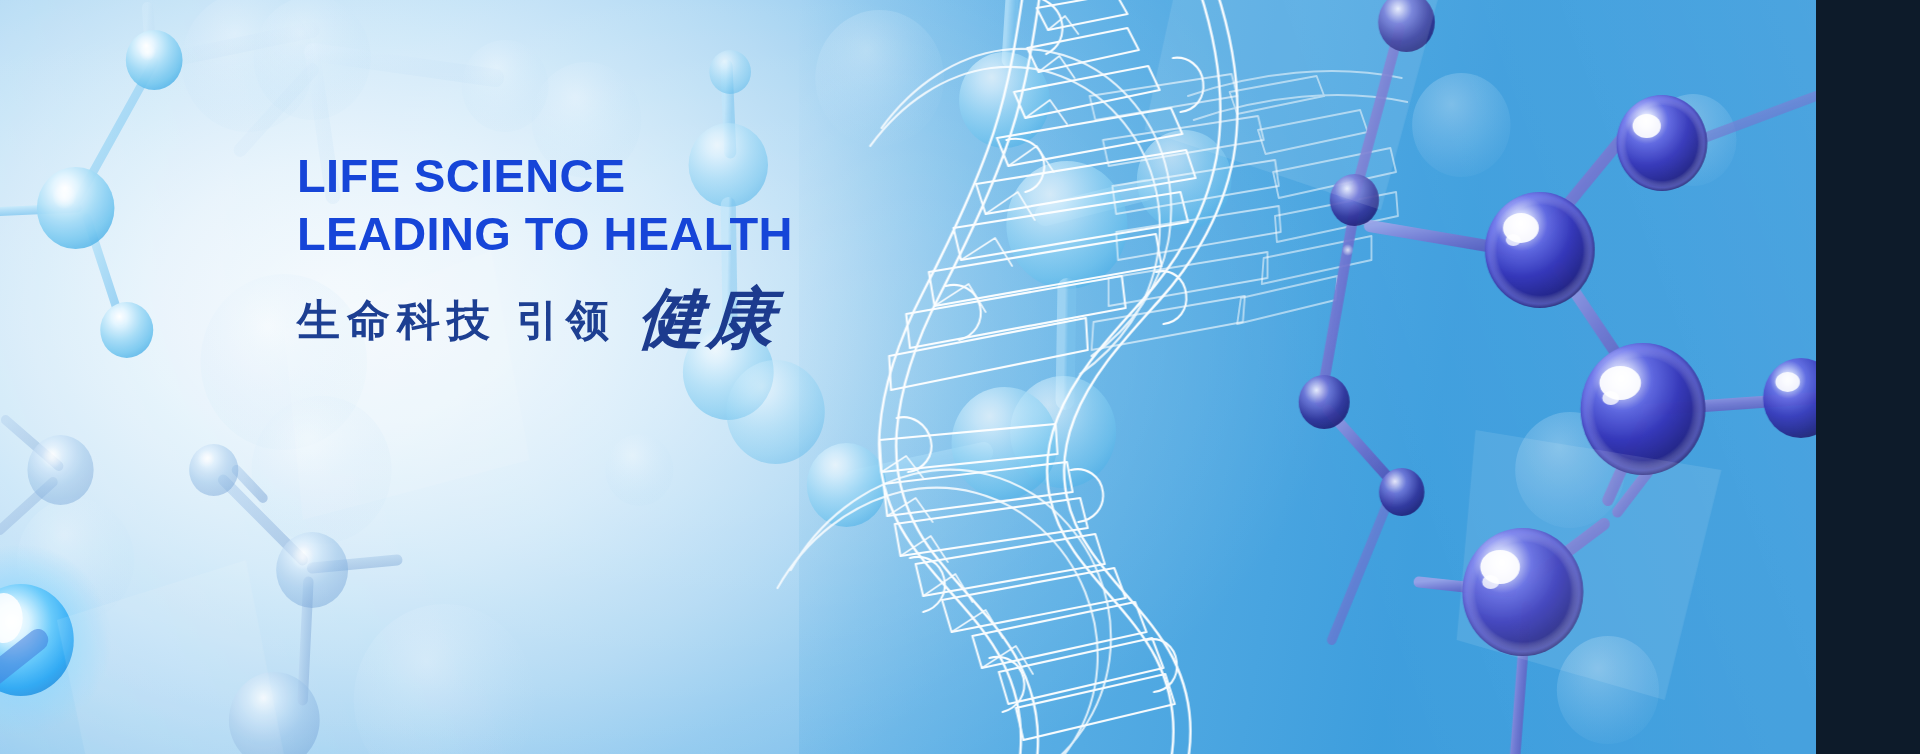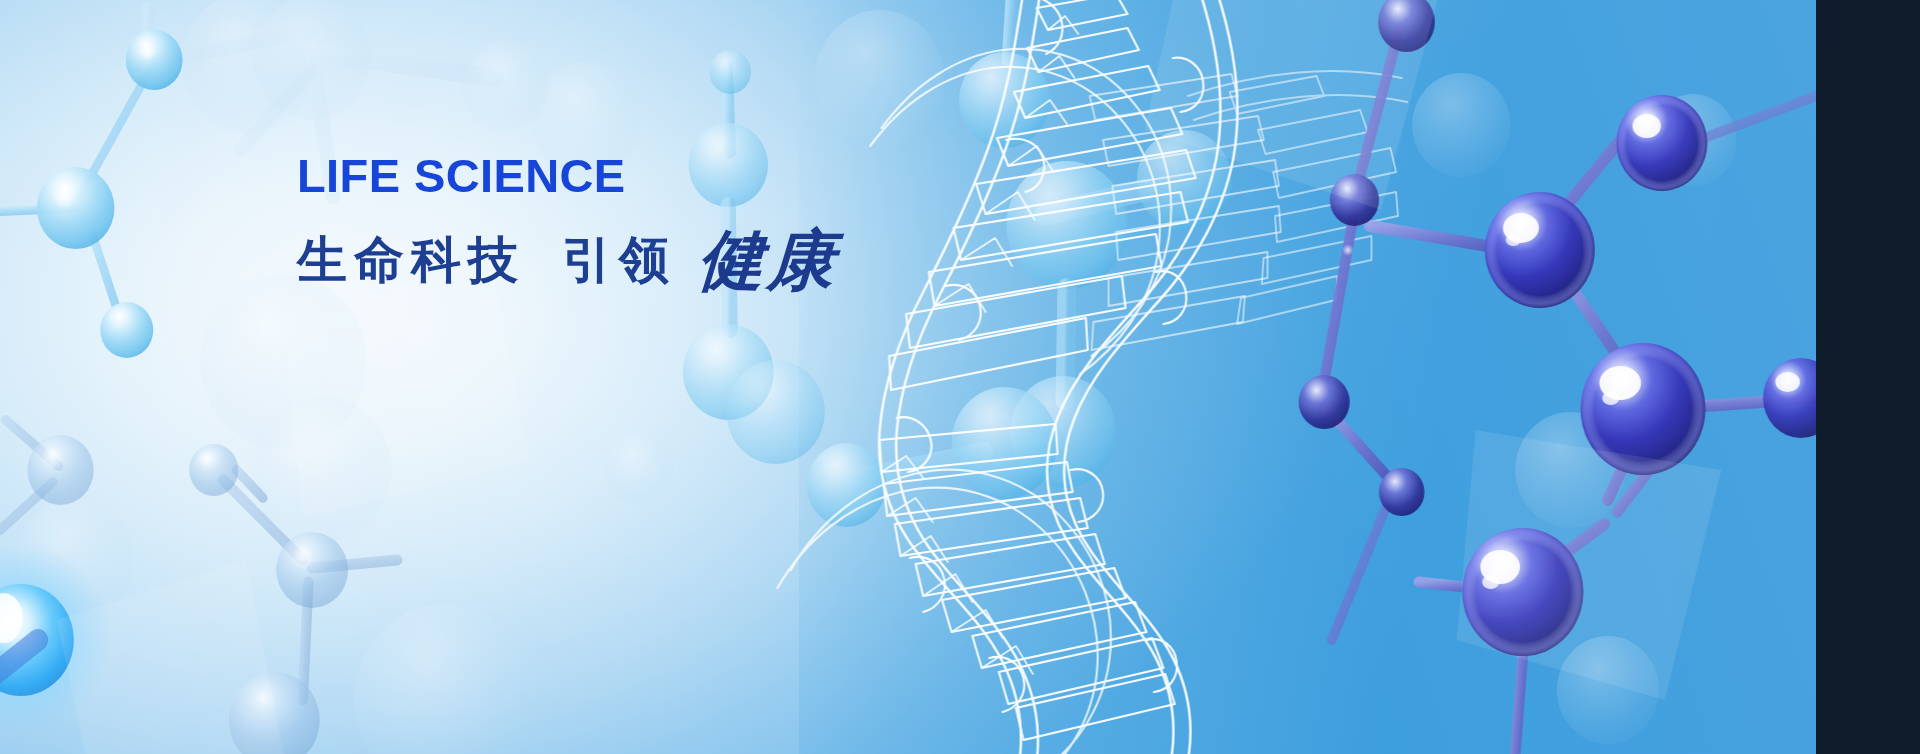--- a/index.html
+++ b/index.html
@@ -65,23 +65,23 @@
   }
   .headline.l2 { margin-top: 2px; }
 
   .cn-line {
     margin-top: 20px;
     display: flex;
     align-items: baseline;
     white-space: nowrap;
   }
   .cn-main {
-    font-family: Liberation Mono, monospace;
+    font-family: Liberation Sans, sans-serif;
     font-weight: 700;
-    font-size: 50px;
+    font-size: 43px;
     line-height: 62px;
     letter-spacing: 7px;
     color: #1d3f92;
   }
   .cn-brush {
     font-family: "Liberation Serif", serif;
     font-weight: 700;
     font-style: italic;
     font-size: 66px;
     line-height: 62px;
@@ -439,19 +439,20 @@
         <path d="M60,620 L260,560 L300,754 L90,754 Z" fill="#ffffff"></path>
         <path d="M1560,430 L1820,470 L1760,700 L1540,640 Z" fill="#ffffff"></path>
       </g>
     </svg>
   </div>
 
   <div class="bg-sheen"></div>
 
   <div class="copy">
     <div class="headline l1">LIFE SCIENCE</div>
+    <div class="headline l2">LEADING TO HEALTH</div>
     <div class="cn-line">
       <span class="cn-main">生命科技  引领</span>
       <span class="cn-brush">健康</span>
     </div>
   </div>
 
 </div>
 
 </body></html>

